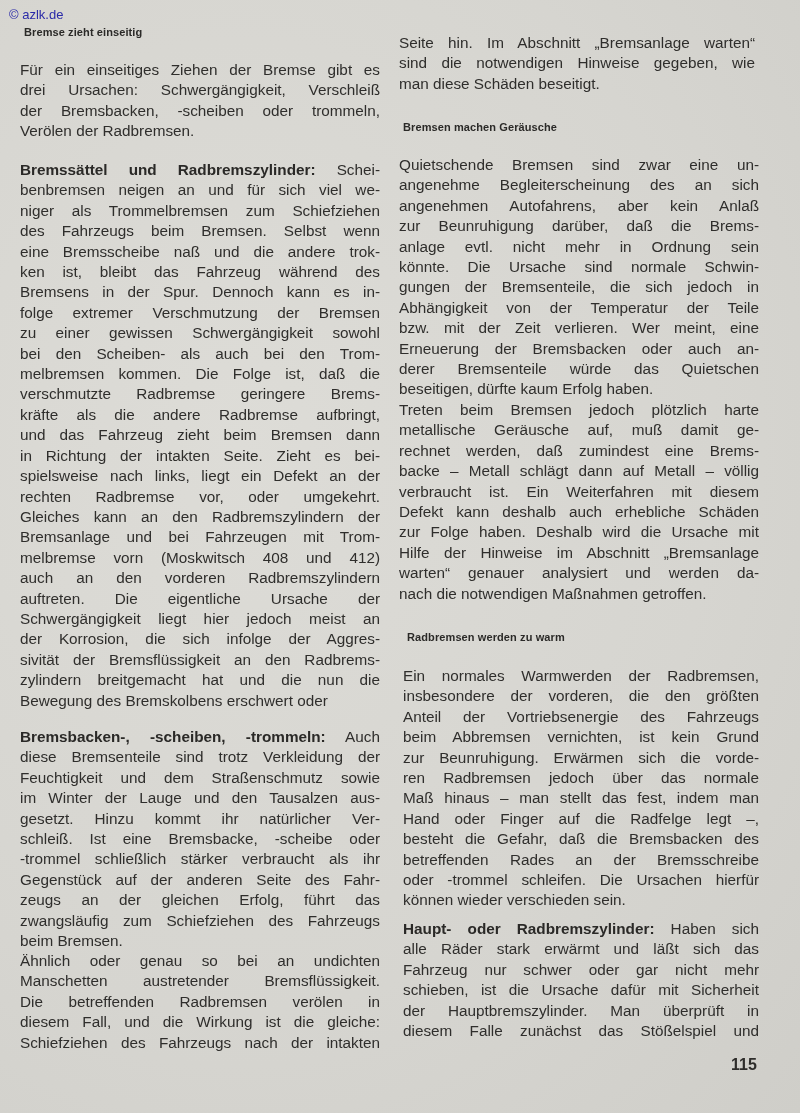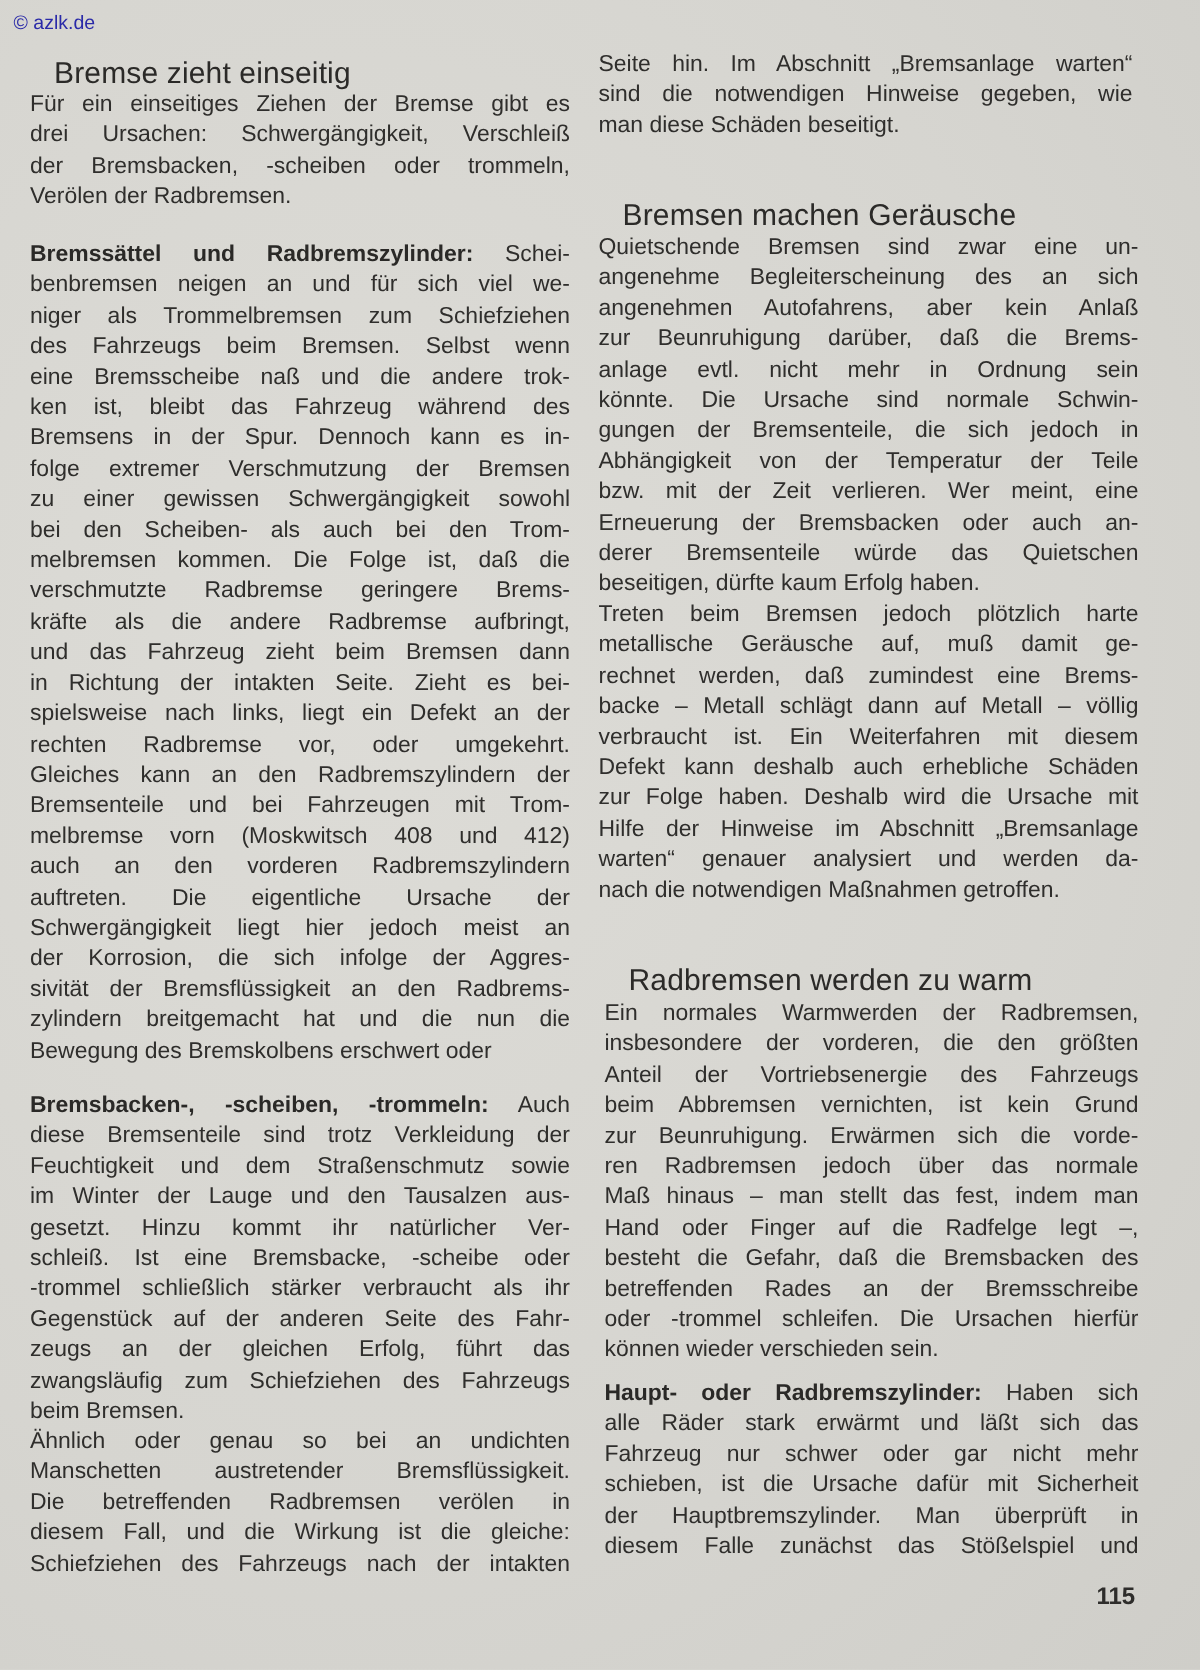--- a/index.html
+++ b/index.html
@@ -13,21 +13,21 @@
   }
   .watermark {
     position: absolute; left: 9px; top: 7px;
     font-size: 13px; color: #2a2aa8;
     font-family: "Liberation Sans", sans-serif;
   }
   .col { position: absolute; top: 0; }
   .col-left { left: 20px; width: 360px; }
   .col-right { left: 399px; width: 360px; }
   h2 {
-    font-size: 20px; font-weight: normal; margin: 16px;
+    font-size: 11px; font-weight: bold; margin: 4px;
     color: #2b2a28; letter-spacing: 0.1px;
   }
   p {
     margin: 0; font-size: 15.3px; line-height: 20.4px;
     text-align: justify; color: #2f2e2c;
   }
   p .line { display: block; text-align: justify; text-align-last: justify; white-space: nowrap; }
   p .line.last { text-align-last: left; }
   b.lead { font-weight: bold; color: #2a2927; }
   .pageno {
@@ -62,21 +62,21 @@
     <span class="line">zu einer gewissen Schwergängigkeit sowohl</span>
     <span class="line">bei den Scheiben- als auch bei den Trom-</span>
     <span class="line">melbremsen kommen. Die Folge ist, daß die</span>
     <span class="line">verschmutzte Radbremse geringere Brems-</span>
     <span class="line">kräfte als die andere Radbremse aufbringt,</span>
     <span class="line">und das Fahrzeug zieht beim Bremsen dann</span>
     <span class="line">in Richtung der intakten Seite. Zieht es bei-</span>
     <span class="line">spielsweise nach links, liegt ein Defekt an der</span>
     <span class="line">rechten Radbremse vor, oder umgekehrt.</span>
     <span class="line">Gleiches kann an den Radbremszylindern der</span>
-    <span class="line">Bremsenteile und bei Fahrzeugen mit Trom-</span>
+    <span class="line">Bremsanlage und bei Fahrzeugen mit Trom-</span>
     <span class="line">melbremse vorn (Moskwitsch 408 und 412)</span>
     <span class="line">auch an den vorderen Radbremszylindern</span>
     <span class="line">auftreten. Die eigentliche Ursache der</span>
     <span class="line">Schwergängigkeit liegt hier jedoch meist an</span>
     <span class="line">der Korrosion, die sich infolge der Aggres-</span>
     <span class="line">sivität der Bremsflüssigkeit an den Radbrems-</span>
     <span class="line">zylindern breitgemacht hat und die nun die</span>
     <span class="line last">Bewegung des Bremskolbens erschwert oder</span>
   </p>
 

